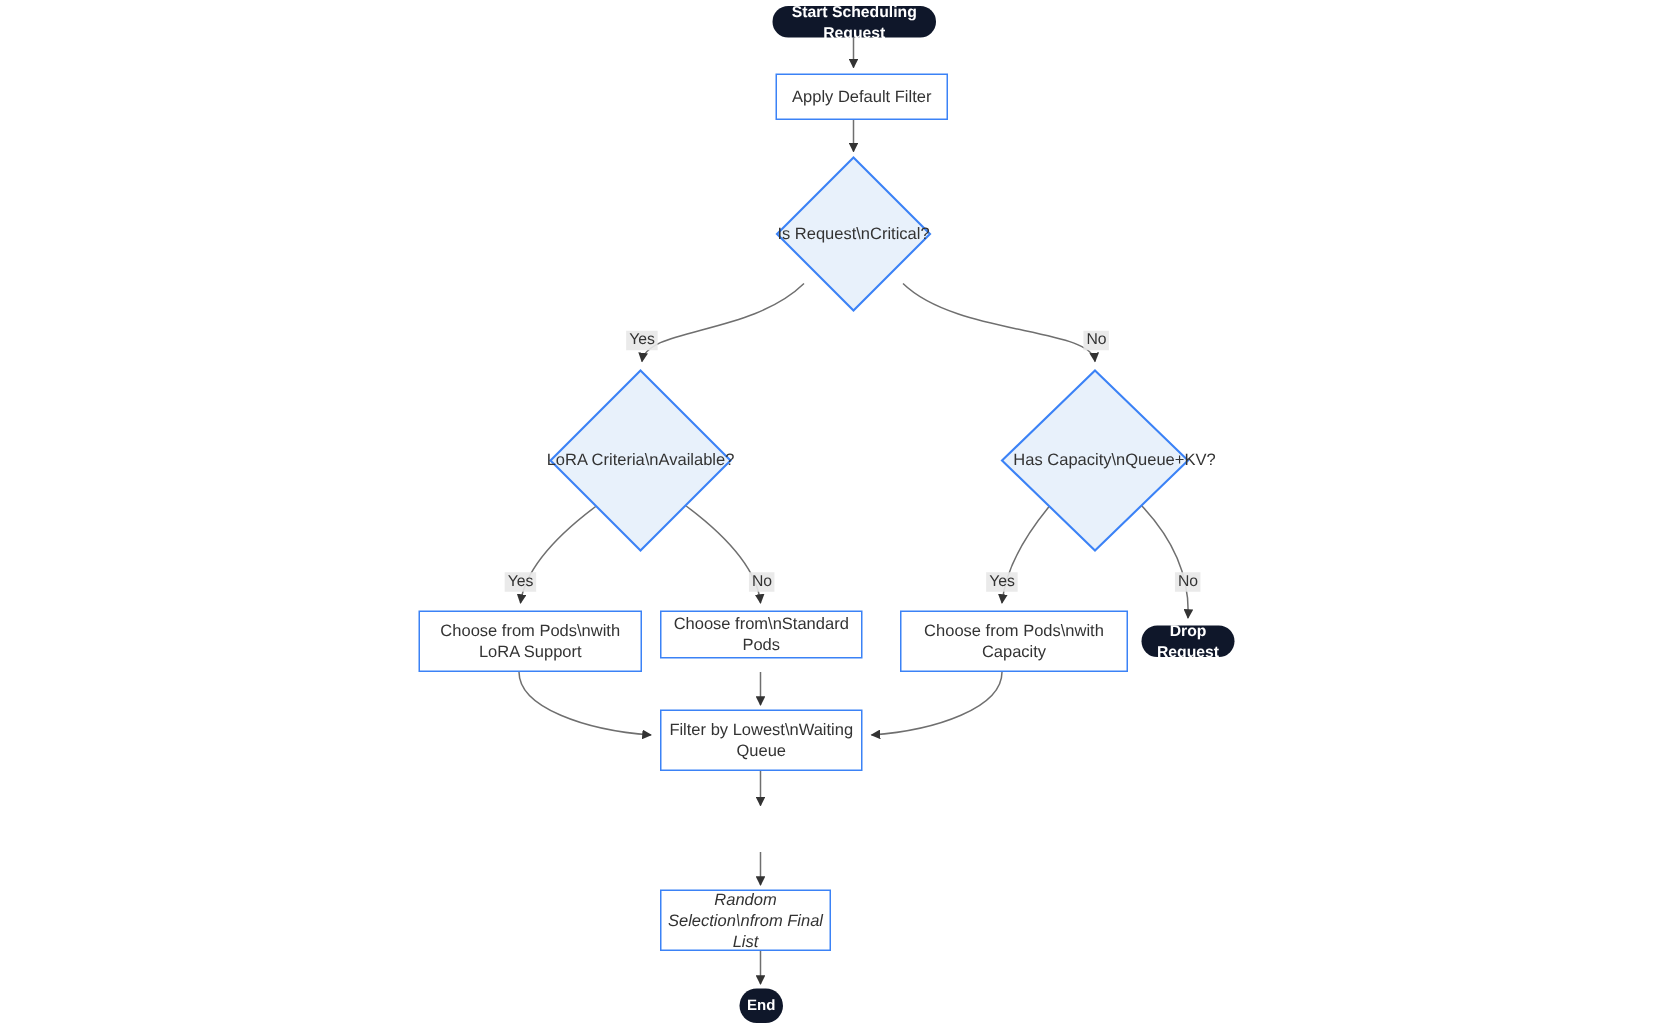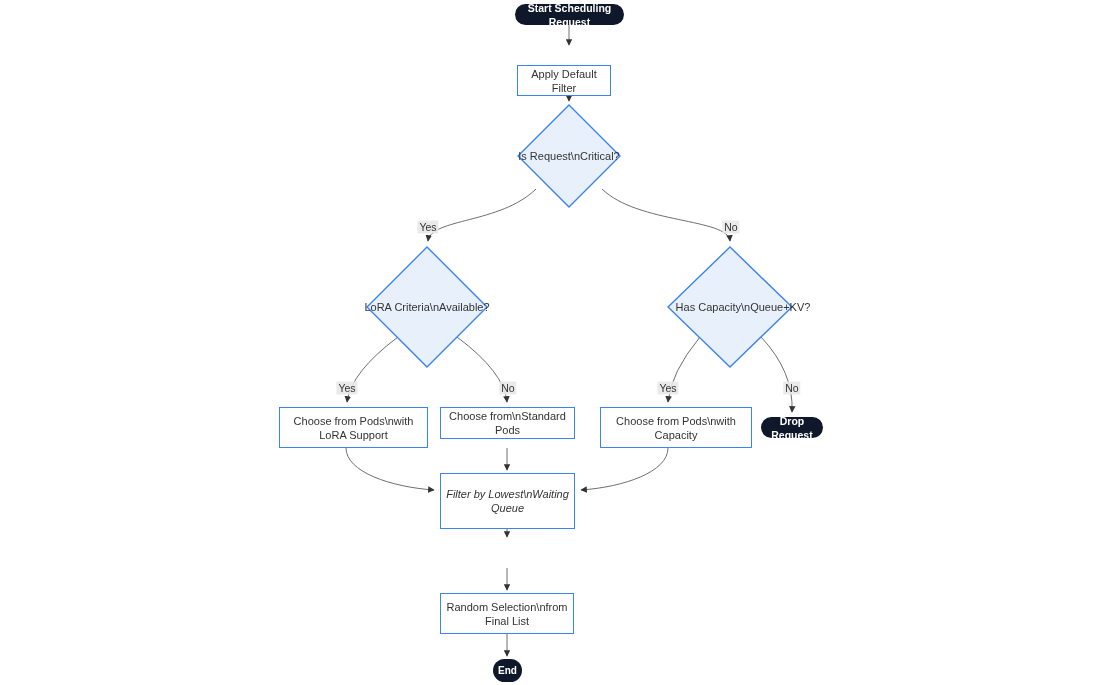--- a/index.html
+++ b/index.html
@@ -79,34 +79,34 @@
     <polygon class="diamond" points="427,247 487,307 427,367 367,307"></polygon>
     <polygon class="diamond" points="730,247 792,307 730,367 668,307"></polygon>
   </svg>
 
   <span class="diamond-label" style="left:569px;top:156px;">Is Request\nCritical?</span>
   <span class="diamond-label" style="left:427px;top:307px;">LoRA Criteria\nAvailable?</span>
   <span class="diamond-label" style="left:730px;top:307px;padding-left:26px;">Has Capacity\nQueue+KV?</span>
 
   <div class="node pill-node" style="left:515px;top:4px;width:109px;height:21px;border-radius:11px;">Start Scheduling Request</div>
 
-  <div class="node rect-node" style="left:517px;top:65px;width:94px;height:31px;">Apply Default Filter</div>
+  <div class="node rect-node" style="left:517px;top:49px;width:115px;height:31px;">Apply Default Filter</div>
 
   <div class="node rect-node" style="left:279px;top:407px;width:149px;height:41px;">Choose from Pods\nwith LoRA Support</div>
 
   <div class="node rect-node" style="left:440px;top:407px;width:135px;height:32px;">Choose from\nStandard Pods</div>
 
   <div class="node rect-node" style="left:600px;top:407px;width:152px;height:41px;">Choose from Pods\nwith Capacity</div>
 
   <div class="node pill-node" style="left:761px;top:417px;width:62px;height:21px;border-radius:11px;">Drop Request</div>
 
-  <div class="node rect-node" style="left:440px;top:473px;width:135px;height:56px;font-style:italic;">Filter by Lowest\nWaiting Queue</div>
+  <div class="node rect-node" style="left:440px;top:473px;width:135px;height:41px;">Filter by Lowest\nWaiting Queue</div>
 
 
-  <div class="node rect-node" style="left:440px;top:593px;width:134px;height:41px;">Random Selection\nfrom Final List</div>
+  <div class="node rect-node" style="left:440px;top:593px;width:114px;height:41px;font-style:italic;">Random Selection\nfrom Final List</div>
 
   <div class="node pill-node" style="left:493px;top:659px;width:29px;height:23px;border-radius:12px;font-size:10px;">End</div>
 
   <span class="edge-label" style="left:428px;top:227px;">Yes</span>
   <span class="edge-label" style="left:731px;top:227px;">No</span>
   <span class="edge-label" style="left:347px;top:388px;">Yes</span>
   <span class="edge-label" style="left:508px;top:388px;">No</span>
   <span class="edge-label" style="left:668px;top:388px;">Yes</span>
   <span class="edge-label" style="left:792px;top:388px;">No</span>
 

